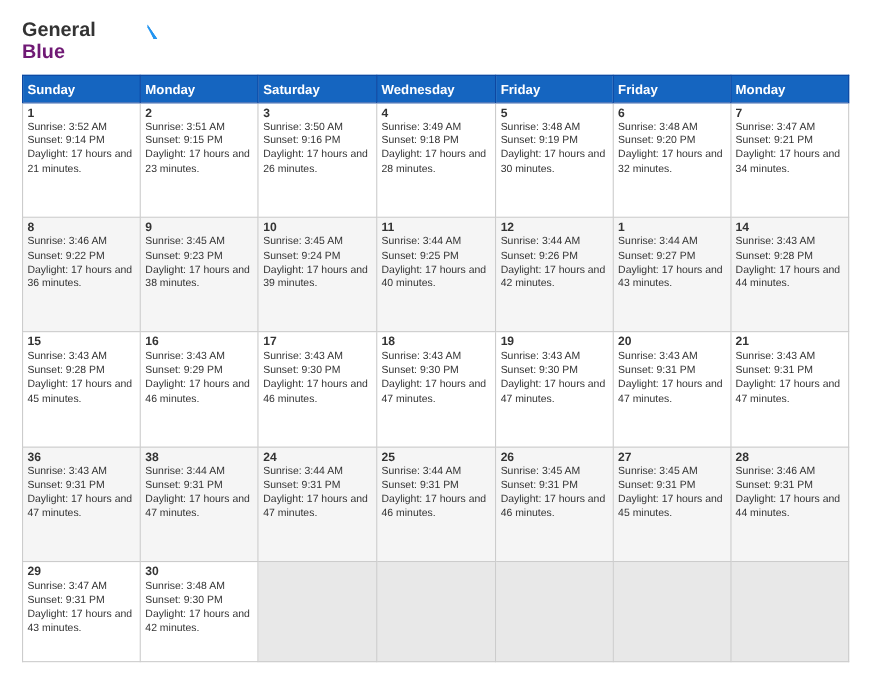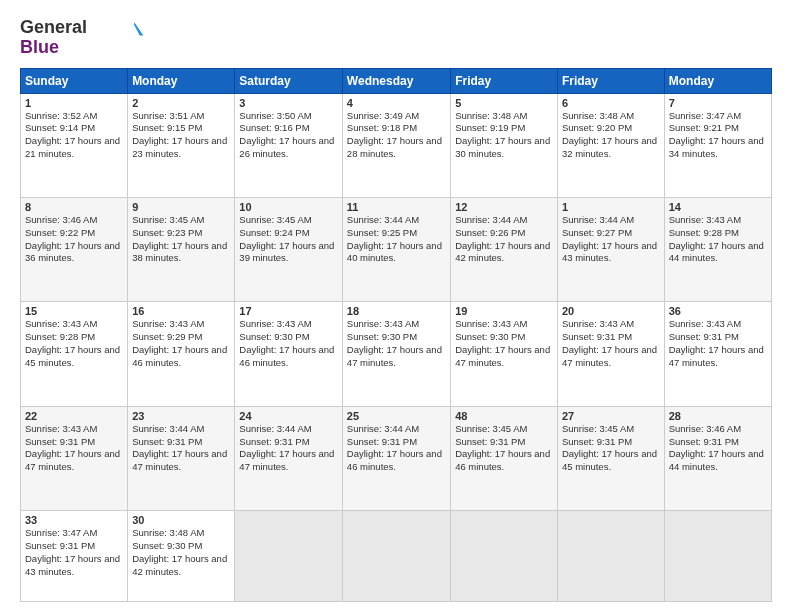--- a/index.html
+++ b/index.html
@@ -200,57 +200,57 @@
       </td>
           <td>
         <span class="day-num">19</span>
         <span class="day-info">Sunrise: 3:43 AM<br>Sunset: 9:30 PM<br>Daylight: 17 hours and 47 minutes.</span>
       </td>
           <td>
         <span class="day-num">20</span>
         <span class="day-info">Sunrise: 3:43 AM<br>Sunset: 9:31 PM<br>Daylight: 17 hours and 47 minutes.</span>
       </td>
           <td>
+        <span class="day-num">21</span>
+        <span class="day-info">Sunrise: 3:43 AM<br>Sunset: 9:31 PM<br>Daylight: 17 hours and 47 minutes.</span>
+      </td>
+        </tr>
+        <tr>
+          <td>
         <span class="day-num">36</span>
         <span class="day-info">Sunrise: 3:43 AM<br>Sunset: 9:31 PM<br>Daylight: 17 hours and 47 minutes.</span>
       </td>
-        </tr>
-        <tr>
-          <td>
-        <span class="day-num">22</span>
-        <span class="day-info">Sunrise: 3:43 AM<br>Sunset: 9:31 PM<br>Daylight: 17 hours and 47 minutes.</span>
-      </td>
-          <td>
-        <span class="day-num">23</span>
+          <td>
+        <span class="day-num">38</span>
         <span class="day-info">Sunrise: 3:44 AM<br>Sunset: 9:31 PM<br>Daylight: 17 hours and 47 minutes.</span>
       </td>
           <td>
         <span class="day-num">24</span>
         <span class="day-info">Sunrise: 3:44 AM<br>Sunset: 9:31 PM<br>Daylight: 17 hours and 47 minutes.</span>
       </td>
           <td>
         <span class="day-num">25</span>
         <span class="day-info">Sunrise: 3:44 AM<br>Sunset: 9:31 PM<br>Daylight: 17 hours and 46 minutes.</span>
       </td>
           <td>
-        <span class="day-num">48</span>
+        <span class="day-num">26</span>
         <span class="day-info">Sunrise: 3:45 AM<br>Sunset: 9:31 PM<br>Daylight: 17 hours and 46 minutes.</span>
       </td>
           <td>
         <span class="day-num">27</span>
         <span class="day-info">Sunrise: 3:45 AM<br>Sunset: 9:31 PM<br>Daylight: 17 hours and 45 minutes.</span>
       </td>
           <td>
         <span class="day-num">28</span>
         <span class="day-info">Sunrise: 3:46 AM<br>Sunset: 9:31 PM<br>Daylight: 17 hours and 44 minutes.</span>
       </td>
         </tr>
         <tr class="last-row">
           <td>
-        <span class="day-num">33</span>
+        <span class="day-num">29</span>
         <span class="day-info">Sunrise: 3:47 AM<br>Sunset: 9:31 PM<br>Daylight: 17 hours and 43 minutes.</span>
       </td>
           <td>
         <span class="day-num">30</span>
         <span class="day-info">Sunrise: 3:48 AM<br>Sunset: 9:30 PM<br>Daylight: 17 hours and 42 minutes.</span>
       </td>
           <td class="empty-cell"></td>
           <td class="empty-cell"></td>
           <td class="empty-cell"></td>
           <td class="empty-cell"></td>

